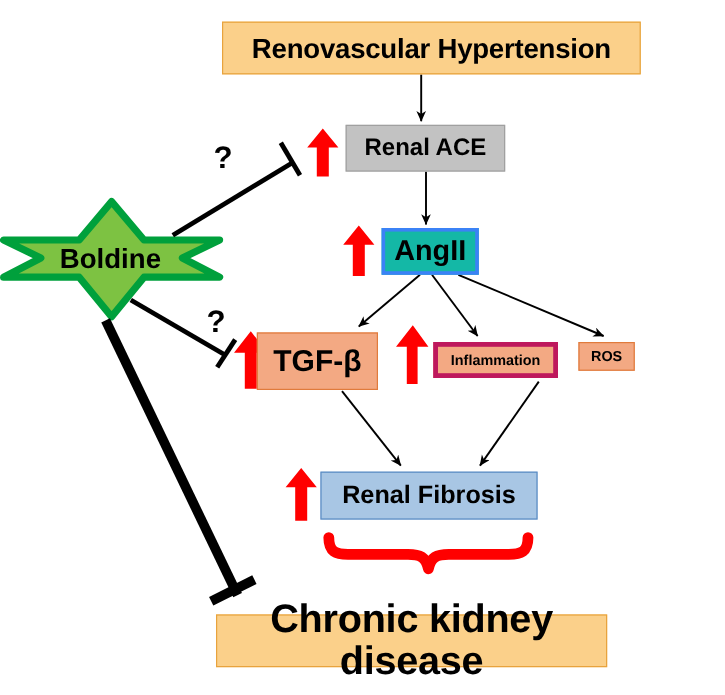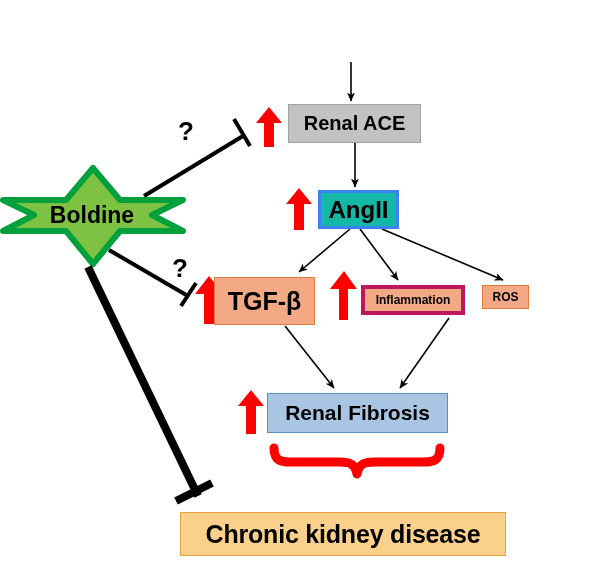--- a/index.html
+++ b/index.html
@@ -77,21 +77,21 @@
   #node-renal-fibrosis {
     left: 267px; top: 393px; width: 181px; height: 40px;
     background: #A8C6E4;
     border: 1px solid #5B8CC4;
     font-size: 21px;
   }
   #node-ckd {
     left: 180px; top: 512px; width: 326px; height: 44px;
     background: #FBD08A;
     border: 1px solid #E8A33D;
-    font-size: 25px;
+    font-size: 33px;
     letter-spacing: -0.2px;
   }
   
   #node-boldine-label {
     left: 6px; top: 196px; width: 172px; height: 38px;
     font-size: 23px;
     background: transparent;
     border: none;
     z-index: 6;
   }
@@ -160,20 +160,21 @@
       <path d="M344,271 L357,289 L348,289 L348,320 L339,320 L339,289 L330,289 Z"></path>
     </g>
     <g fill="#FF0000">
 
       <path d="M251,390 L264,406 L256,406 L256,434 L246,434 L246,406 L238,406 Z"></path>
     </g>
 
     <path d="M274,448 C274,460 280,462 290,462 L340,462 C350,462 355,464 357,474 C359,464 364,462 374,462 L424,462 C434,462 440,460 440,448" fill="none" stroke="#FF0000" stroke-width="9" stroke-linecap="round" stroke-linejoin="round"></path>
   </svg>
 
+  <div class="node" id="node-rvh">Renovascular Hypertension</div>
 
   <div class="node" id="node-renal-ace">Renal ACE</div>
 
   <div class="node" id="node-angii">AngII</div>
 
   <div class="node" id="node-tgfb">TGF-β</div>
 
   <div class="node" id="node-inflammation">Inflammation</div>
 
   <div class="node" id="node-ros">ROS</div>

